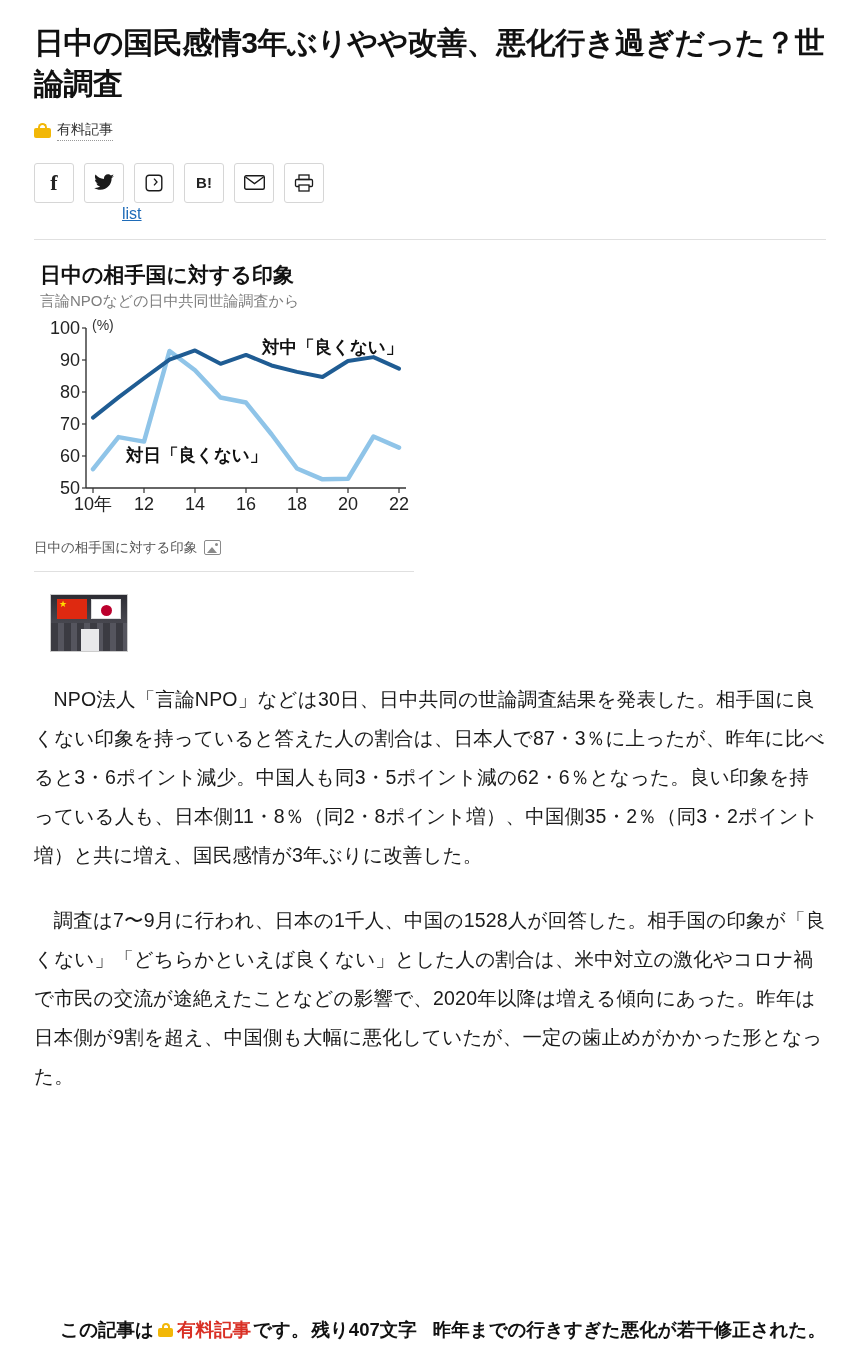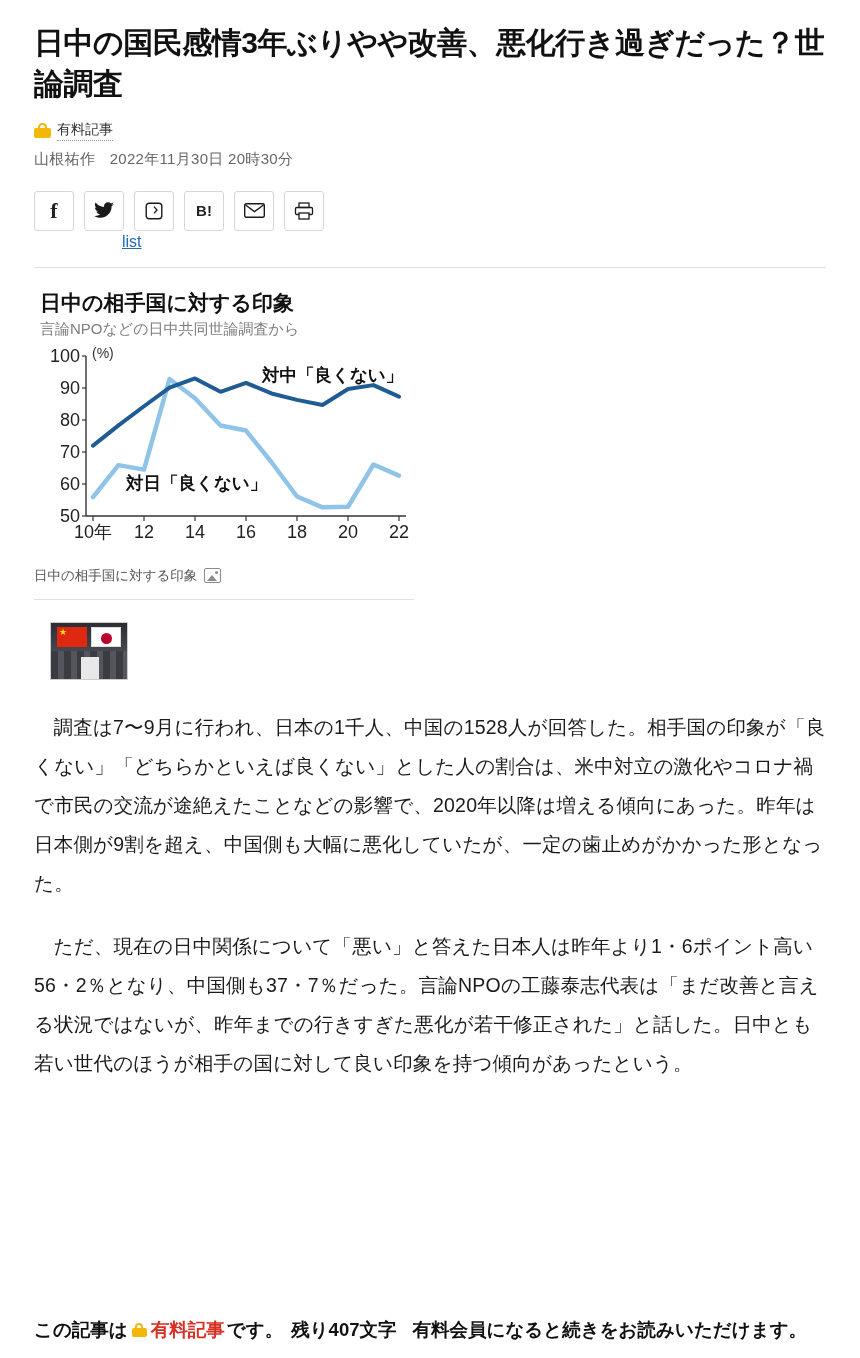--- a/index.html
+++ b/index.html
@@ -204,20 +204,21 @@
     position: absolute;
     left: 34px; right: 34px;
     bottom: 16px;
     font-size: 18.5px;
     font-weight: bold;
     color: #111;
     display: flex;
     align-items: center;
     flex-wrap: wrap;
     gap: 2px;
+    justify-content: flex-end;
   }
   .bottom-note .lock-small {
     width: 15px; height: 14px; position: relative; display: inline-block; margin: 0 2px;
     vertical-align: -2px;
   }
   .bottom-note .lock-small .body { position: absolute; left: 0; bottom: 0; width: 15px; height: 9px; background: #f2b707; border-radius: 2px;}
   .bottom-note .lock-small .shackle { position: absolute; left: 3.5px; top: 0; width: 8px; height: 7px; border: 2px solid #f2b707; border-bottom: none; border-radius: 4px 4px 0 0;}
   .paid-red { color: #d93025; }
   .nowrap { white-space: nowrap; }
 </style>
@@ -229,24 +230,20 @@
   <h1 class="headline">日中の国民感情3年ぶりやや改善、悪化行き過ぎだった？世論調査</h1>
 
   <div class="paid-row">
     <span class="lock-icon">
       <span class="shackle"></span>
         <span class="body"></span>
     </span>
     <span class="paid-label">有料記事</span>
   </div>
 
-  <div class="byline">
-    <span class="author">山根祐作</span>
-    <span>2022年11月30日 20時30分</span>
-  </div>
 
   <div class="share-row">
     <div class="share-btn fb">
       <span>f</span>
     </div>
     <div class="share-btn">
       <svg width="20" height="17" viewBox="0 0 20 17">
         <path fill="#1a1a1a" d="M20 2.0c-0.7 0.33-1.5 0.55-2.3 0.65 0.85-0.5 1.5-1.3 1.8-2.25-0.8 0.47-1.65 0.8-2.6 1C16.15 0.62 15.1 0.15 13.95 0.15c-2.2 0-4 1.8-4 4 0 0.3 0.03 0.6 0.1 0.9C6.75 4.9 3.6 3.2 1.5 0.6 1.15 1.2 0.95 1.9 0.95 2.65c0 1.4 0.7 2.6 1.8 3.35C2.1 5.97 1.5 5.8 1 5.5v0.05c0 1.95 1.4 3.55 3.2 3.92-0.35 0.1-0.7 0.13-1.05 0.13-0.26 0-0.5-0.02-0.75-0.07 0.5 1.6 1.97 2.75 3.7 2.78-1.35 1.06-3.06 1.7-4.92 1.7-0.32 0-0.63-0.02-0.95-0.06 1.76 1.13 3.84 1.78 6.08 1.78 7.3 0 11.3-6.05 11.3-11.3l-0.01-0.51C18.77 3.52 19.45 2.8 20 2.0z"></path>
       </svg>
     </div>
@@ -344,34 +341,34 @@
         <span class="bg"></span>
         <span class="flagcn"></span>
         <span class="flagjp"></span>
         <span class="people"></span>
         <span class="podium"></span>
       </div>
 
     </div>
 
     <div class="right-col">
+      <p>NPO法人「言論NPO」などは30日、日中共同の世論調査結果を発表した。相手国に良くない印象を持っていると答えた人の割合は、日本人で87・3％に上ったが、昨年に比べると3・6ポイント減少。中国人も同3・5ポイント減の62・6％となった。良い印象を持っている人も、日本側11・8％（同2・8ポイント増）、中国側35・2％（同3・2ポイント増）と共に増え、国民感情が3年ぶりに改善した。</p>
       <p>調査は7〜9月に行われ、日本の1千人、中国の1528人が回答した。相手国の印象が「良くない」「どちらかといえば良くない」とした人の割合は、米中対立の激化やコロナ禍で市民の交流が途絶えたことなどの影響で、2020年以降は増える傾向にあった。昨年は日本側が9割を超え、中国側も大幅に悪化していたが、一定の歯止めがかかった形となった。</p>
     </div>
 
   </div>
 
   <div class="flow-text">
-    <p>ただ、現在の日中関係について「悪い」と答えた日本人は昨年より1・6ポイント高い56・2％となり、中国側も37・7％だった。言論NPOの工藤泰志代表は「まだ改善と言える状況ではないが、昨年までの行きすぎた悪化が若干修正された」と話した。日中とも若い世代のほうが相手の国に対して良い印象を持つ傾向があったという。</p>
   </div>
 
   <div class="bottom-note">
     <span>この記事は</span>
     <span class="lock-small">
         <span class="shackle"></span>
         <span class="body"></span>
       </span>
     <span class="paid-red">有料記事</span>
     <span>です。</span>
-    <span class="nowrap" style="margin-left:6px">残り407文字</span>
-    <span style="margin-left:14px">有料会員になると続きをお読みいただけます。</span>
+    <span class="nowrap" style="">残り407文字</span>
+    <span style="margin-left:14px">昨年までの行きすぎた悪化が若干修正された。</span>
   </div>
 
 </div>
 
 </body></html>

